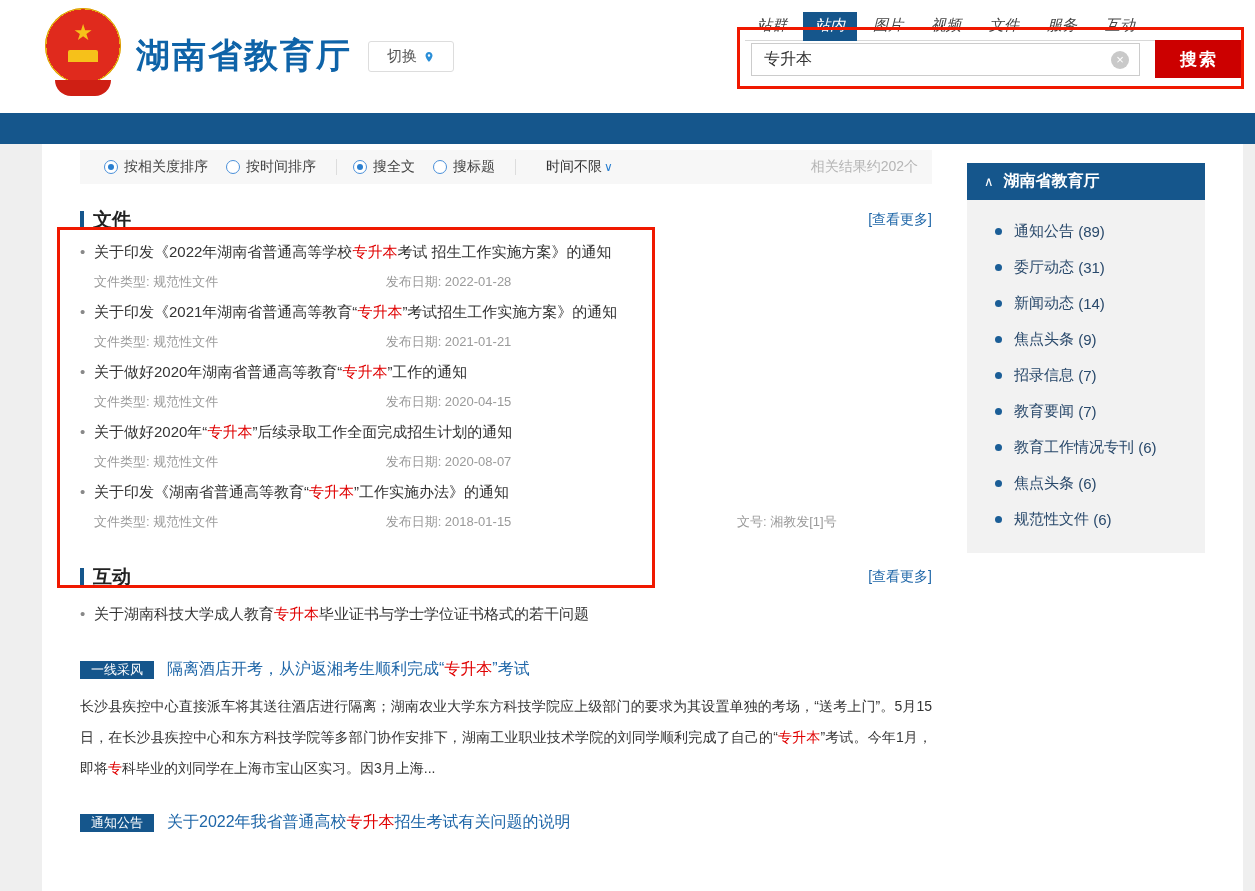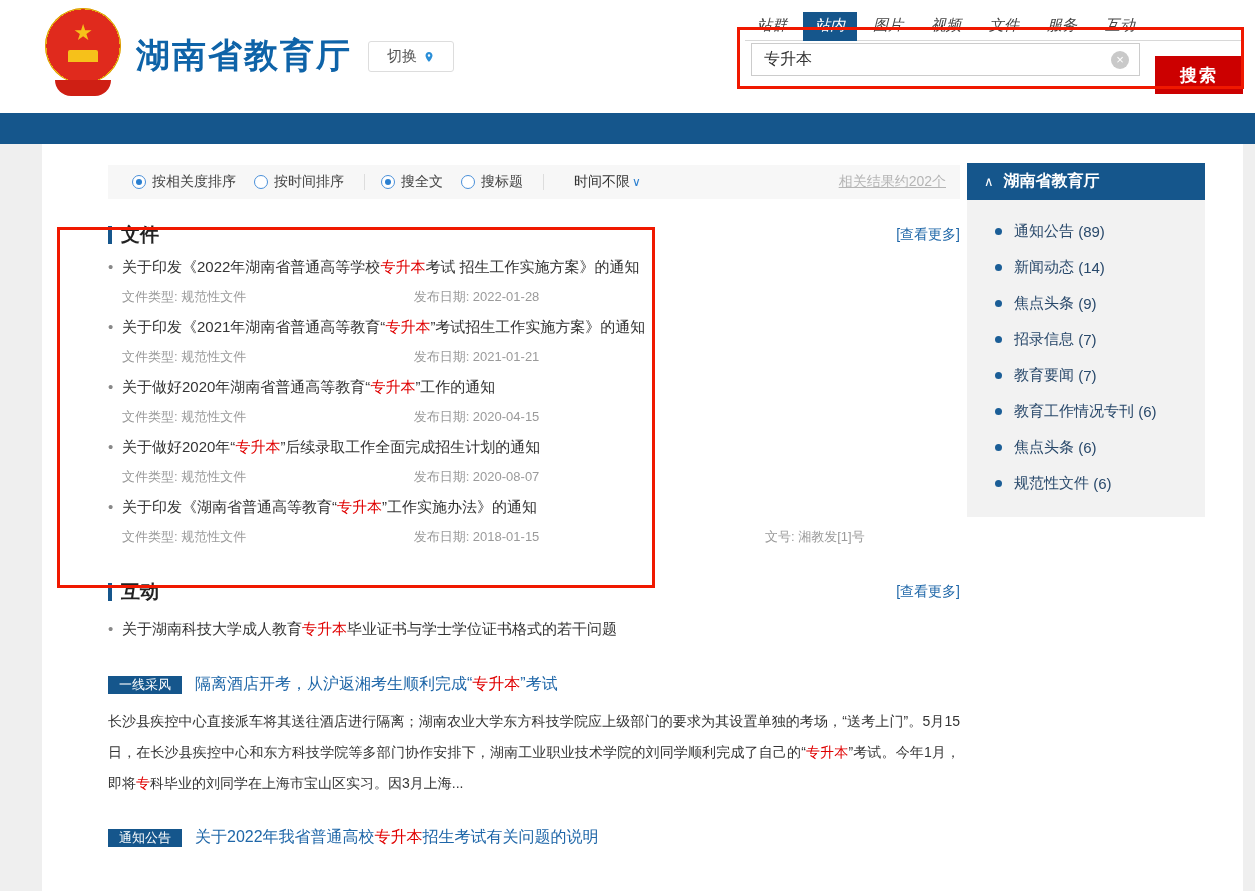--- a/index.html
+++ b/index.html
@@ -30,45 +30,45 @@
     display:flex; gap:4px; border-bottom:1px solid #d8d8d8;font-style:italic; }
   .tab { padding:4px 12px; font-size:15px; color:#444; height:29px; cursor:pointer; white-space:nowrap; }
   .tab.active { background:#15568c; color:#fff; }
   
   .search-input-wrap { position:absolute; left:751px; top:43px; width:389px; height:33px;
     border:1px solid #ccc; background:#fff; display:flex; align-items:center; }
   .search-input { flex:1; border:none; outline:none; font-size:16px; color:#333;
     padding:0 8px 0 12px; height:100%; background:transparent; font-family:inherit; }
   .clear-icon { width:18px; height:18px; border-radius:50%; background:#c9c9c9; color:#fff;
     font-size:13px; line-height:18px; text-align:center; margin-right:10px; cursor:pointer; flex:none; }
-  .search-btn { position:absolute; left:1155px; top:56px; width:88px; height:38px;
+  .search-btn { position:absolute; left:1155px; top:40px; width:88px; height:38px;
     background:#cc0000; color:#fff; border:none; font-size:17px; font-weight:bold;
     letter-spacing:2px; cursor:pointer; font-family:inherit; }
   
   .annot { position:absolute; border:3px solid #f01800; pointer-events:none; z-index:50; }
   .annot-search { left:737px; top:27px; width:507px; height:62px; }
   .annot-files  { left:57px;  top:227px; width:598px; height:361px; }
   
   .blue-bar { position:absolute; left:0; top:113px; width:1255px; height:31px; background:#15568c; }
   
   .main-area-bg { position:absolute; left:0; top:144px; width:1255px; height:747px; background:#efefef; }
   .content-bg { position:absolute; left:42px; top:144px; width:1201px; height:747px; background:#fff; }
-  .main-col { position:absolute; left:80px; top:165px; width:852px;margin-left:28px; }
+  .main-col { position:absolute; left:80px; top:150px; width:852px; }
   
   .filter-bar { height:34px; background:#f7f7f7; display:flex; align-items:center;
     padding:0 14px 0 24px; font-size:14px; color:#444; }
   .radio { width:14px; height:14px; border:1px solid #4a90d9; border-radius:50%;
     display:inline-block; position:relative; margin-right:6px; vertical-align:-2px; background:#fff; flex:none; }
   .radio.sel::after { content:''; position:absolute; left:3px; top:3px; width:6px; height:6px;
     border-radius:50%; background:#2a7fd0; }
   .filter-opt { display:flex; align-items:center; margin-right:18px; cursor:pointer; }
   .filter-divider { width:1px; height:16px; background:#ddd; margin:0 16px 0 2px; }
   .time-filter { display:flex; align-items:center; gap:2px; margin-left:14px; cursor:pointer; color:#333; }
   .chevron-down { color:#2a7fd0; font-size:12px; }
-  .result-count { margin-left:auto; color:#b5b5b5; font-size:14px;text-decoration:underline; }
+  .result-count { margin-left:auto; color:#b5b5b5; font-size:14px; }
   
   .section-head { display:flex; align-items:center; margin-top:23px; height:25px; }
   .section-tick { width:4px; height:18px; background:#15568c; margin-right:9px; }
   .section-title { font-size:19px; font-weight:bold; color:#222; }
   .more-link { margin-left:auto; font-size:14px; color:#1e66a8; text-decoration:none; cursor:pointer; }
   .hl { color:#e00000; }
   
   .file-list { margin-top:5px; }
   .file-item { }
   .file-title { font-size:15px; color:#333; line-height:30px; padding-left:14px; position:relative; cursor:pointer; }
@@ -244,20 +244,24 @@
       <span class="caret">∧</span>
       <span>湖南省教育厅</span>
     </div>
     <div class="sidebar-body">
       <div class="sb-item">
         <span class="sb-dot"></span>
         <span>通知公告</span>&nbsp;<span>(89)</span>
       </div>
       <div class="sb-item">
         <span class="sb-dot"></span>
+        <span>委厅动态</span>&nbsp;<span>(31)</span>
+      </div>
+      <div class="sb-item">
+        <span class="sb-dot"></span>
         <span>新闻动态</span>&nbsp;<span>(14)</span>
       </div>
       <div class="sb-item">
         <span class="sb-dot"></span>
         <span>焦点头条</span>&nbsp;<span>(9)</span>
       </div>
       <div class="sb-item">
         <span class="sb-dot"></span>
         <span>招录信息</span>&nbsp;<span>(7)</span>
       </div>

